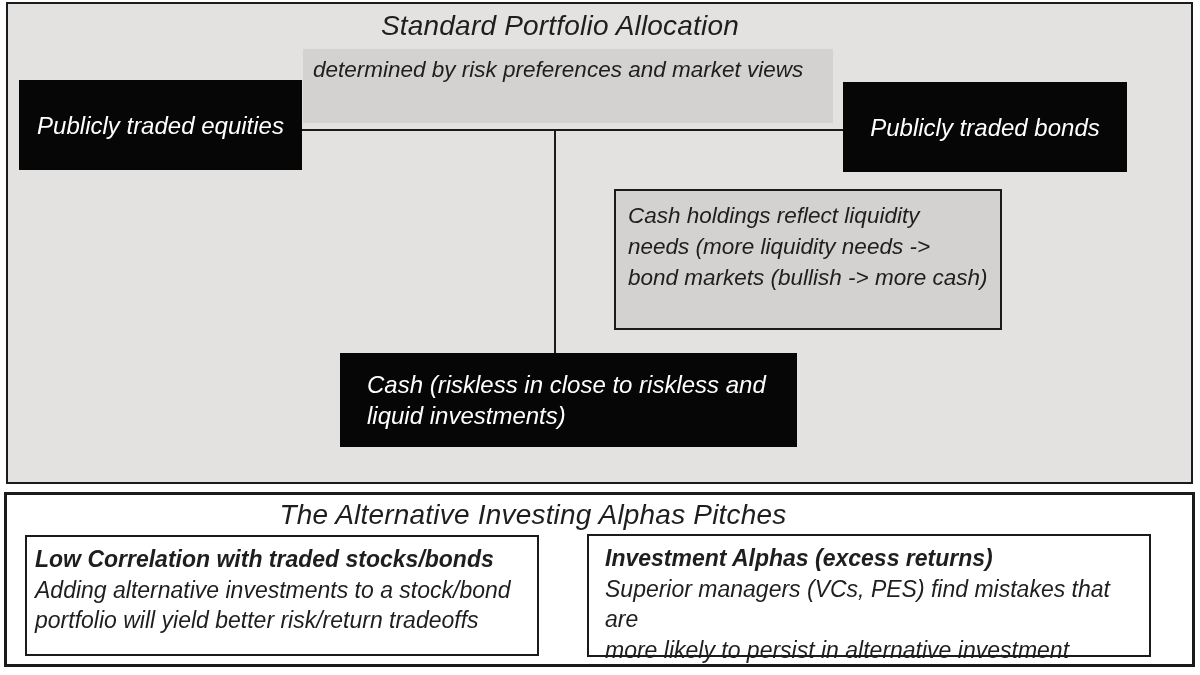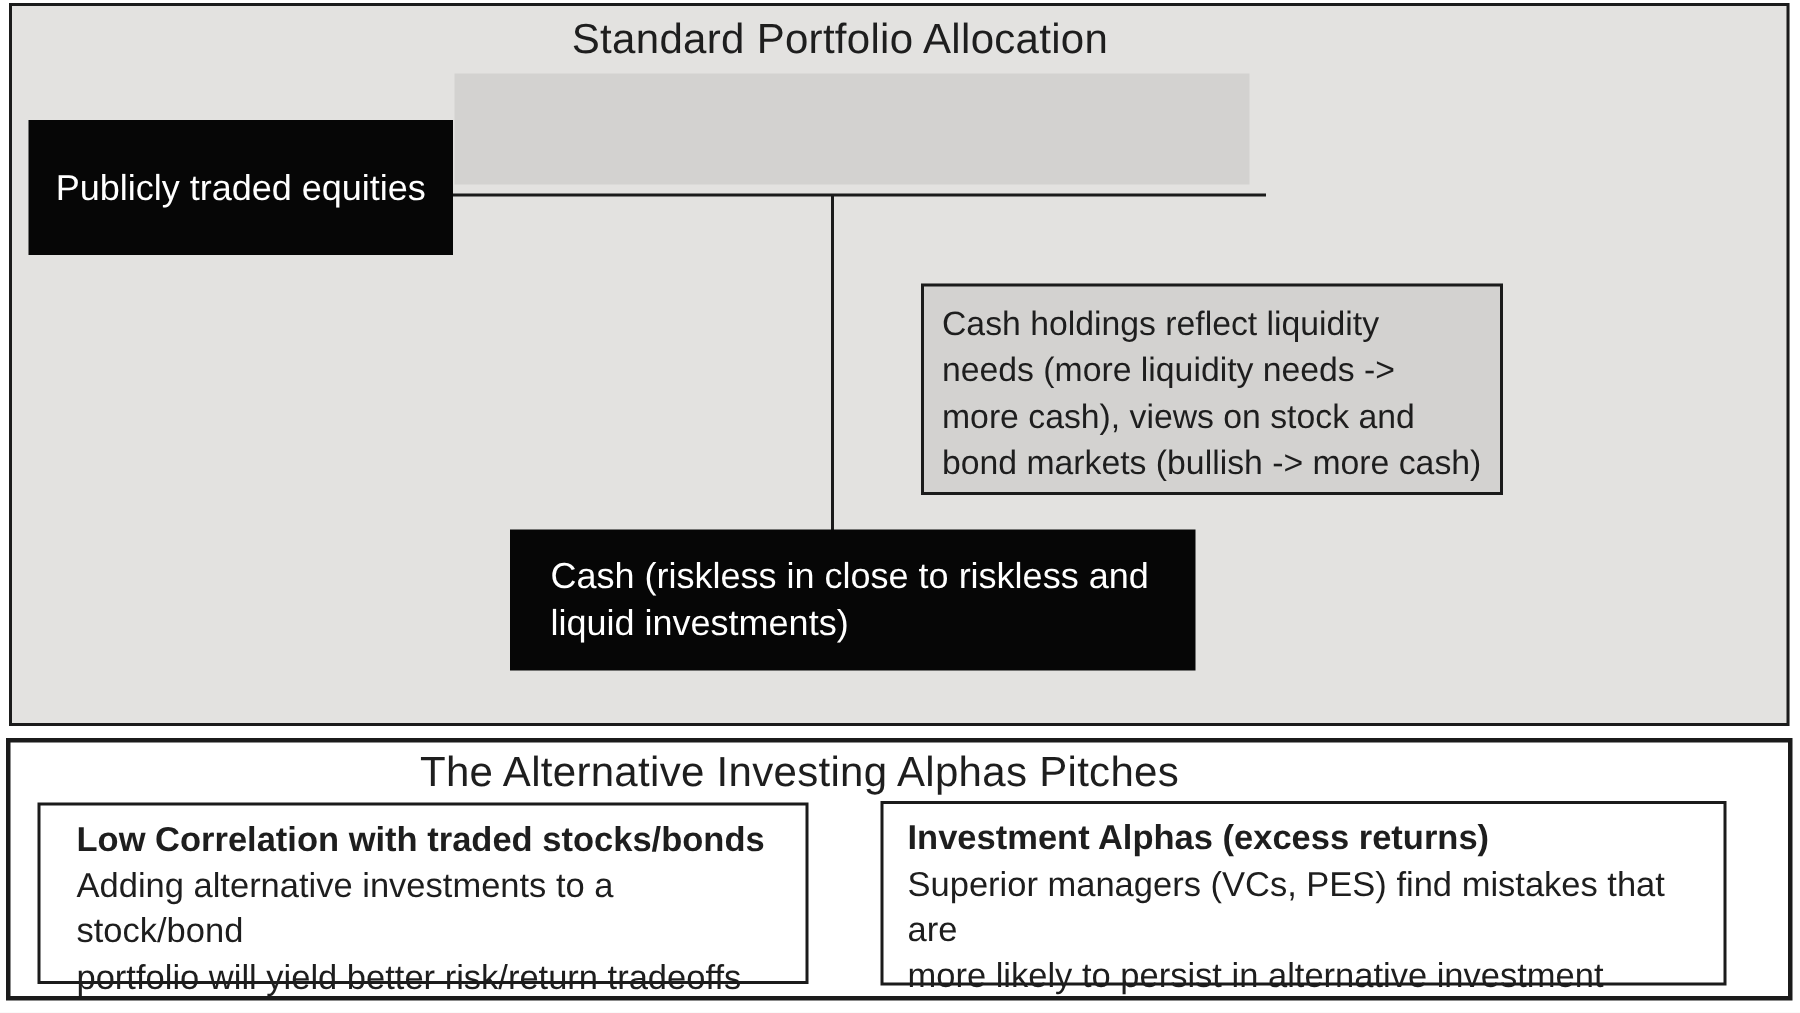--- a/index.html
+++ b/index.html
@@ -9,21 +9,21 @@
     font-family: "Liberation Sans", sans-serif;
   }
   .canvas {
     position: relative;
     width: 1200px;
     height: 675px;
     background: #ffffff;
     overflow: hidden;
     color: var(--text-dark, #1e1e1e);
   }
-  .abs { position: absolute; box-sizing: border-box; }
+  .abs { position: absolute; box-sizing: border-box; font-style: italic; }
 
   
   .top-panel {
     left: 6px; top: 2px; width: 1187px; height: 482px;
     background: var(--panel-gray, #e3e2e0);
     border: 2px solid var(--line-dark, #2b2b2b);
   }
   .section-title {
     font-size: 28px;
     letter-spacing: 0.2px;
@@ -83,48 +83,51 @@
   }
   .title-pitches { left: 233px; top: 499px; width: 600px; }
 
   .pitch-box {
     background: #ffffff;
     border: 2px solid var(--line-dark, #161616);
     font-size: 23px;
     line-height: 30.5px;
     color: var(--text-dark, #1e1e1e);
   }
-  .pitch-left  { left: 25px;  top: 535px; width: 514px; height: 121px; padding: 7px 24px; }
+  .pitch-left  { left: 25px;  top: 535px; width: 514px; height: 121px; padding: 7px 8px; }
   .pitch-right { left: 587px; top: 534px; width: 564px; height: 123px; padding: 7px 16px; }
   .pitch-heading { font-weight: bold; }
 </style>
 </head>
 <body>
 
 <div class="canvas">
 
   <div class="abs top-panel"></div>
 
   <div class="abs section-title title-portfolio">Standard Portfolio Allocation</div>
 
   <div class="abs connector h-line"></div>
   <div class="abs connector v-line"></div>
 
   <div class="abs gray-note long-only-note">
+    <div>determined by risk preferences and market views</div>
   </div>
 
   <div class="abs black-box equities-box">
     <span>Publicly traded equities</span>
   </div>
 
+  <div class="abs black-box bonds-box">
+    <span>Publicly traded bonds</span>
+  </div>
 
   <div class="abs gray-note cash-note">
     <div>Cash holdings reflect liquidity</div>
     <div>needs (more liquidity needs -&gt;</div>
-    <div>more cash), views on stock and</div>
     <div>bond markets (bullish -&gt; more cash)</div>
   </div>
 
   <div class="abs black-box cash-box">
     <div>Cash (riskless in close to riskless and</div>
     <div>liquid investments)</div>
   </div>
 
   <div class="abs bottom-panel"></div>
 

